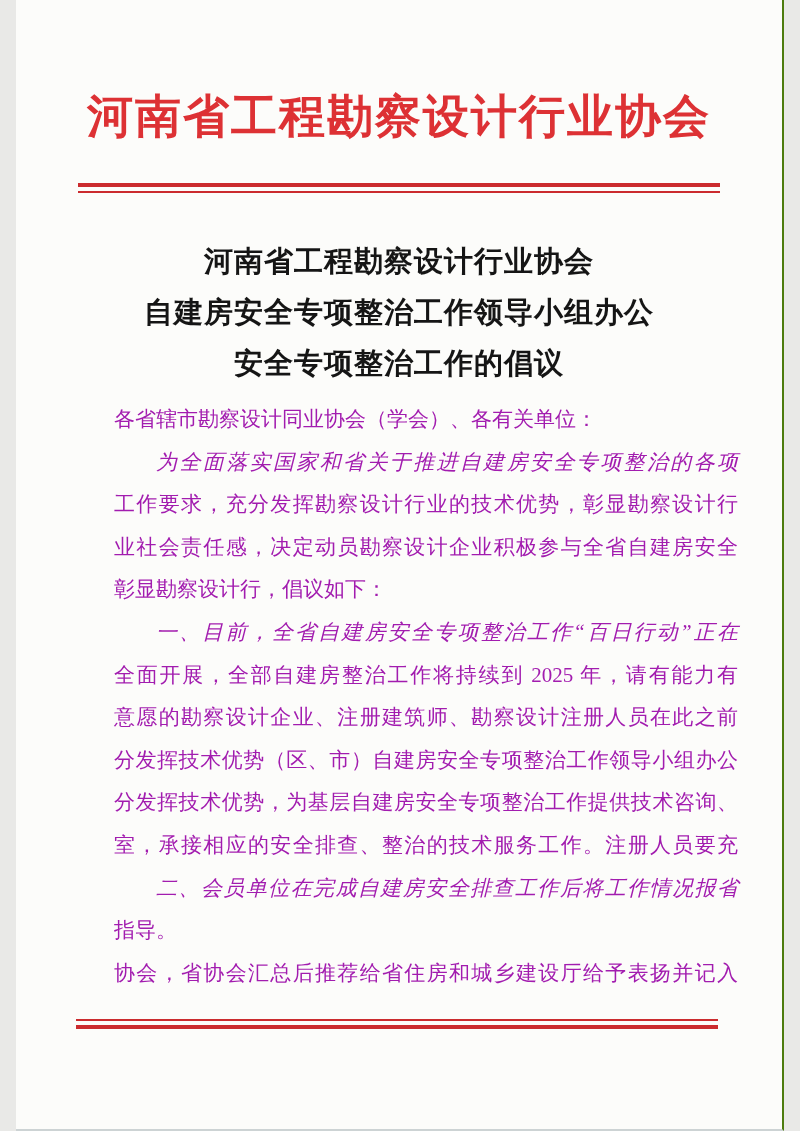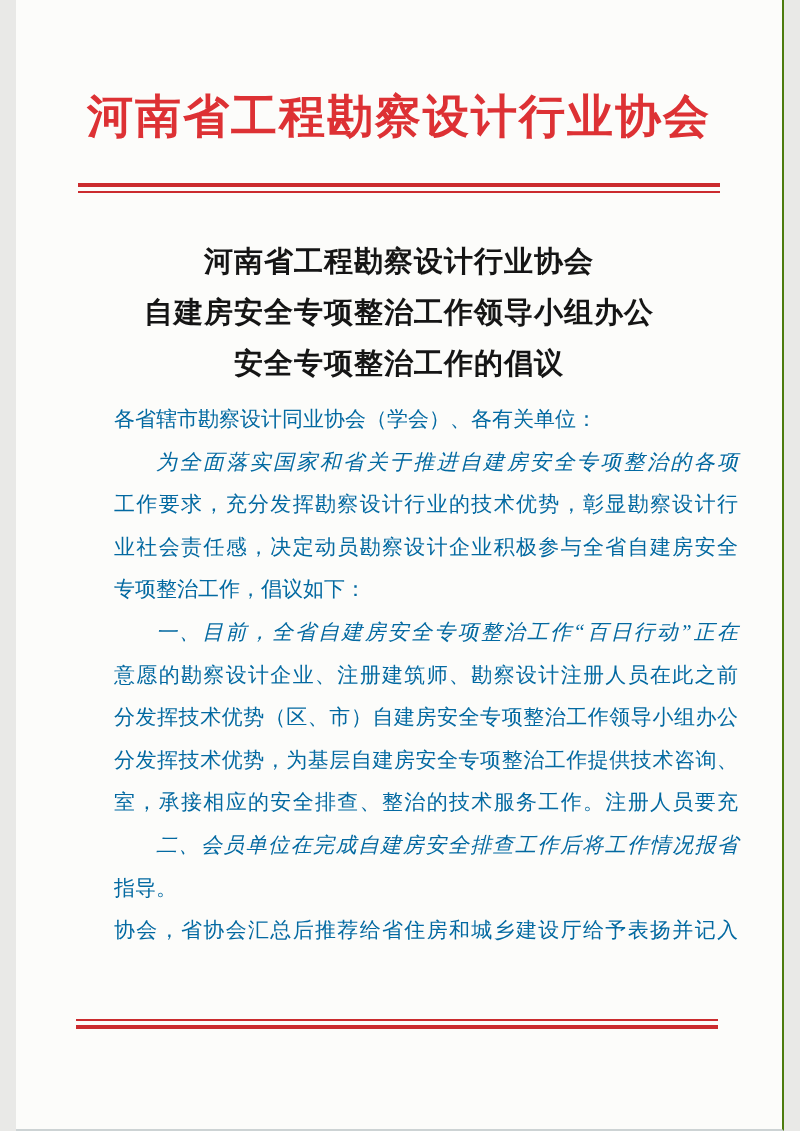--- a/index.html
+++ b/index.html
@@ -39,21 +39,21 @@
     line-height:51px;
     letter-spacing:1px;
     color:#151515;
   }
   .doc-title .t-line{white-space:nowrap;}
   
   .body-block{
     position:absolute;top:398px;left:98px;width:624px;
     font-size:21px;
     line-height:42.6px;
-    color:#0369a1;
+    color:#a21caf;
   }
   .bline{min-height:42.6px;text-align:left;}
   .bline.stretch{text-align:justify;text-align-last:justify;text-justify:inter-ideograph;}
   .bline.indent{text-indent:2em;font-style:italic;}
 </style>
 </head>
 <body>
 
 <div class="page">
 
@@ -70,22 +70,23 @@
     <div class="t-line">自建房安全专项整治工作领导小组办公</div>
     <div class="t-line">安全专项整治工作的倡议</div>
   </div>
 
   <div class="body-block">
 
   <div class="bline">各省辖市勘察设计同业协会（学会）、各有关单位：</div>
       <div class="bline indent stretch">为全面落实国家和省关于推进自建房安全专项整治的各项</div>
       <div class="bline stretch">工作要求，充分发挥勘察设计行业的技术优势，彰显勘察设计行</div>
       <div class="bline stretch">业社会责任感，决定动员勘察设计企业积极参与全省自建房安全</div>
-      <div class="bline">专项整治工作，倡议如下：</div>
+      <div class="bline">彰显勘察设计行，倡议如下：</div>
       <div class="bline indent stretch">一、目前，全省自建房安全专项整治工作“百日行动”正在</div>
+      <div class="bline stretch">全面开展，全部自建房整治工作将持续到 2025 年，请有能力有</div>
       <div class="bline stretch">意愿的勘察设计企业、注册建筑师、勘察设计注册人员在此之前</div>
       <div class="bline stretch">分发挥技术优势（区、市）自建房安全专项整治工作领导小组办公</div>
       <div class="bline stretch">分发挥技术优势，为基层自建房安全专项整治工作提供技术咨询、</div>
       <div class="bline stretch">室，承接相应的安全排查、整治的技术服务工作。注册人员要充</div>
       <div class="bline indent stretch">二、会员单位在完成自建房安全排查工作后将工作情况报省</div>
       <div class="bline">指导。</div>
       <div class="bline stretch">协会，省协会汇总后推荐给省住房和城乡建设厅给予表扬并记入</div>
     </div>
 
   <div class="rule rule-foot">

